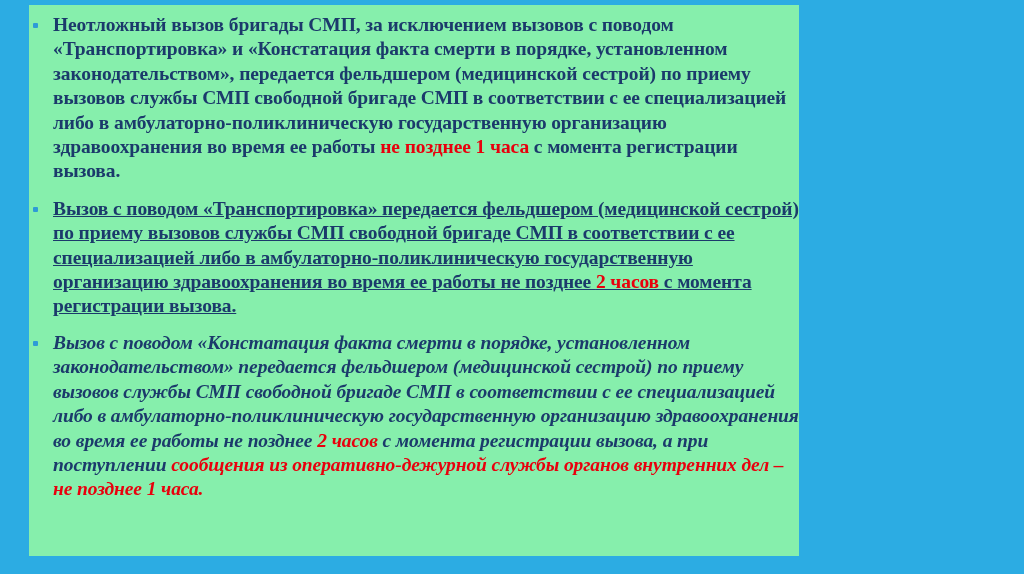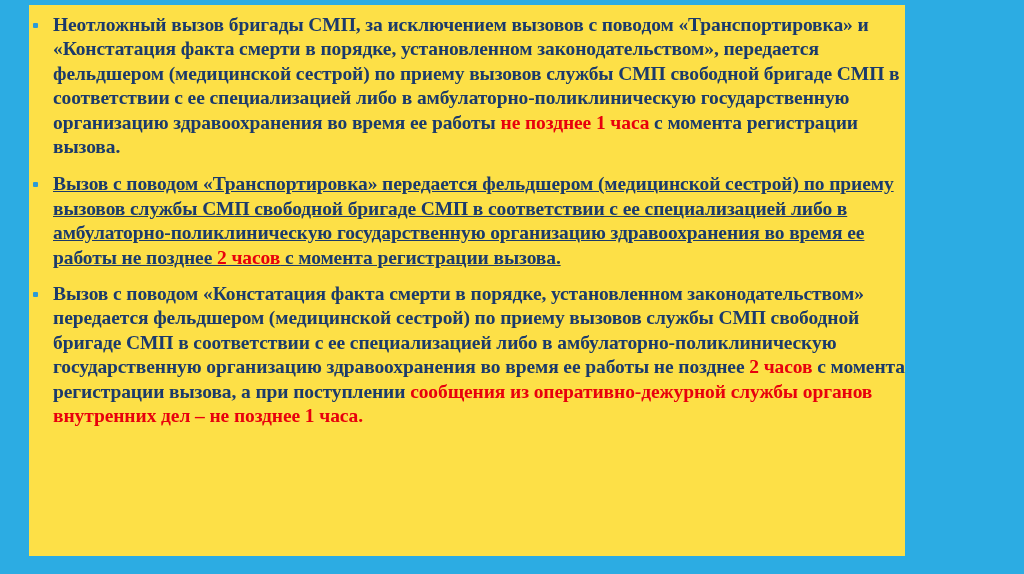--- a/index.html
+++ b/index.html
@@ -20,23 +20,23 @@
     height: 574px;
     box-sizing: border-box;
     background: #2CACE3;
   }
 
   
   .content-panel {
     position: absolute;
     left: 29px;
     top: 5px;
-    width: 876px;
+    width: 770px;
     height: 551px;
-    background: #fde047;
+    background: #86efac;
     box-sizing: border-box;
     padding: 0;
   }
 
   .bullet-list {
     margin: 0;
     padding: 0;
     list-style: none;
     position: relative;
   }
@@ -45,21 +45,21 @@
     position: relative;
     padding-left: 24px;
     margin: 0 0 10px 0;
     font-size: 19.5px;
     font-weight: bold;
     line-height: 24.4px;
     color: #1B3A6B;
     letter-spacing: -0.1px;
   }
 
-  .bullet-item:last-child { margin-bottom: 12px; }
+  .bullet-item:last-child { margin-bottom: 12px; font-style: italic; }
 
   .bullet-dot {
     position: absolute;
     left: 4px;
     top: 10px;
     width: 5px;
     height: 5px;
     background: #2E9BD6;
     border-radius: 1px;
   }

